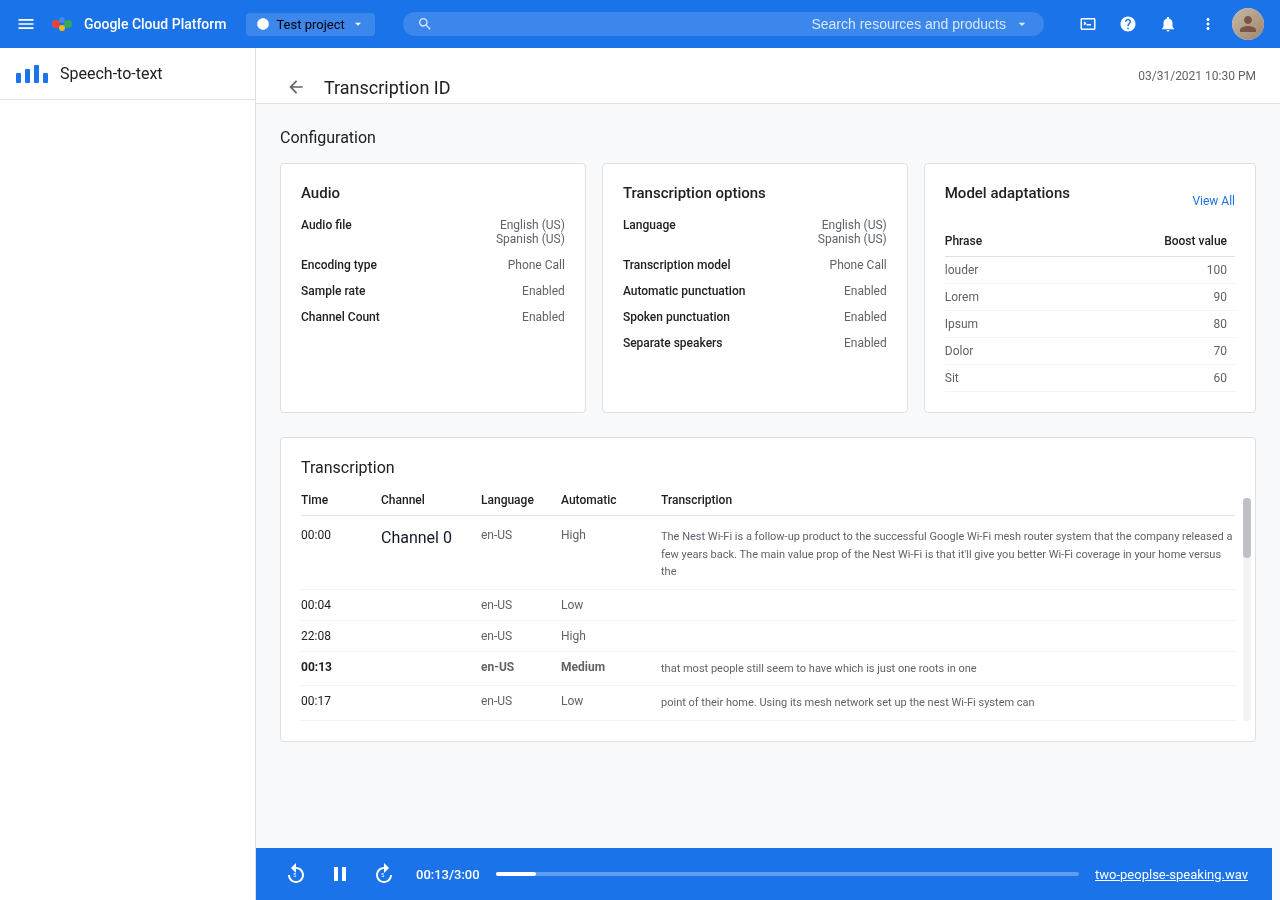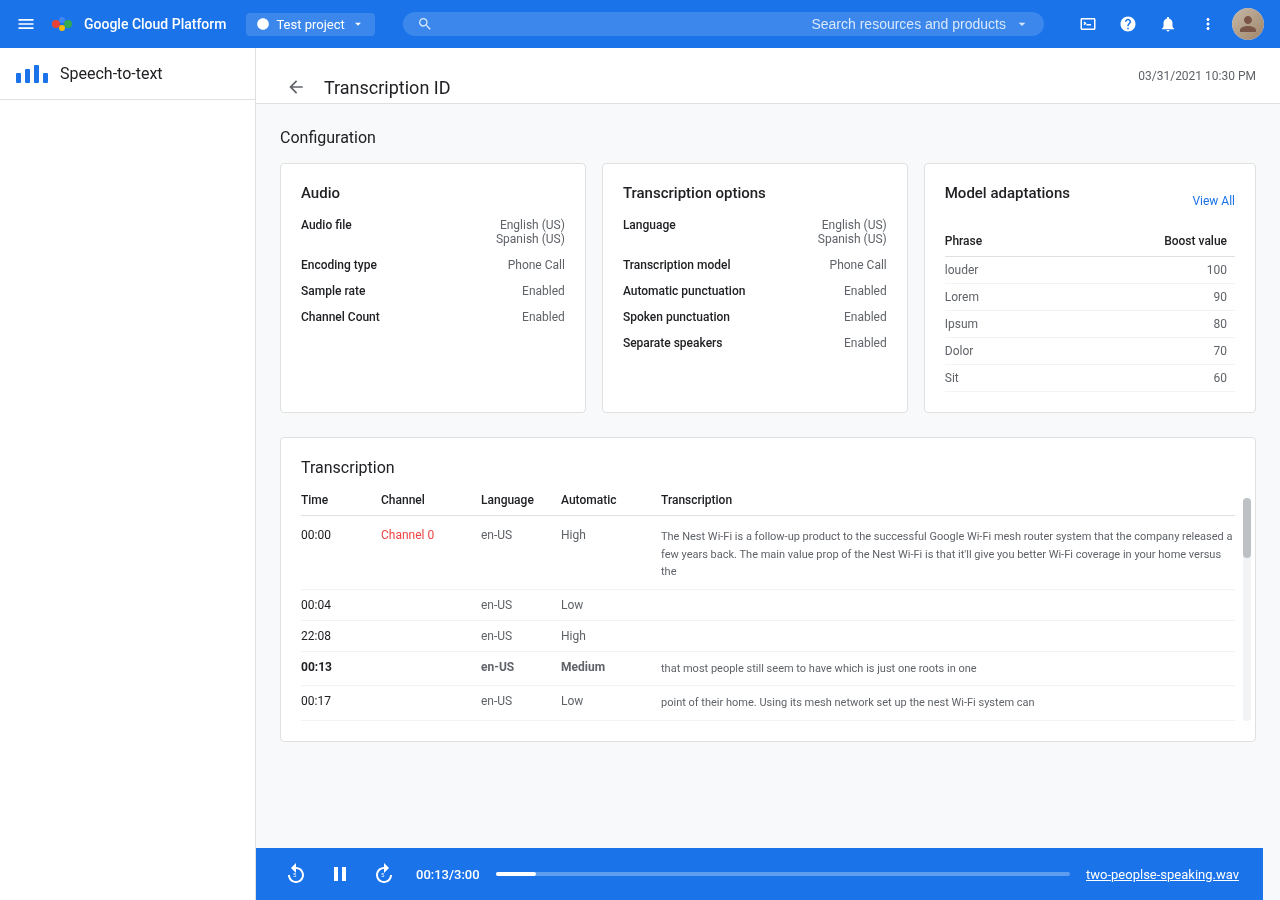--- a/index.html
+++ b/index.html
@@ -36,21 +36,21 @@
       align-items: center;
       gap: 2px;
     }
     .top-nav .project-selector {
       display: flex;
       align-items: center;
       gap: 6px;
       background: rgba(255,255,255,0.15);
       border-radius: 4px;
       padding: 4px 10px;
-      color: #ffffff;
+      color: #000000;
       cursor: pointer;
       font-size: 13px;
       margin-left: 8px;
     }
     .search-bar {
       flex: 1;
       margin: 0 16px;
       background: rgba(255,255,255,0.15);
       border-radius: 24px;
       display: flex;
@@ -326,21 +326,21 @@
     .trans-row {
       display: flex;
       padding: 8px 0;
       border-bottom: 1px solid #f1f3f4;
       align-items: flex-start;
     }
     .trans-row.highlighted .trans-time { font-weight: 700; }
     .trans-row.highlighted .trans-lang { font-weight: 700; }
     .trans-row.highlighted .trans-conf { font-weight: 700; }
     .trans-time { width: 80px; font-size: 12px; color: #202124; }
-    .trans-channel { width: 100px; font-size: 12px; color: #ef4444; }
+    .trans-channel { width: 100px; font-size: 16px; color: #0f172a; }
     .trans-lang { width: 80px; font-size: 12px; color: #5f6368; }
     .trans-conf { width: 100px; font-size: 12px; color: #5f6368; }
     .trans-text { flex: 1; font-size: 11px; color: #5f6368; line-height: 1.6; }
 
     .scrollbar-track {
       position: absolute;
       right: 4px;
       top: 60px;
       bottom: 20px;
       width: 8px;
@@ -354,21 +354,21 @@
       border-radius: 4px;
       position: absolute;
       top: 0;
     }
 
     
     .bottom-player {
       position: fixed;
       bottom: 0;
       left: 256px;
-      right: 17px;
+      right: 8px;
       height: 52px;
       background: #1a73e8;
       display: flex;
       align-items: center;
       padding: 0 24px;
       gap: 16px;
       z-index: 100;
     }
     .player-controls {
       display: flex;

